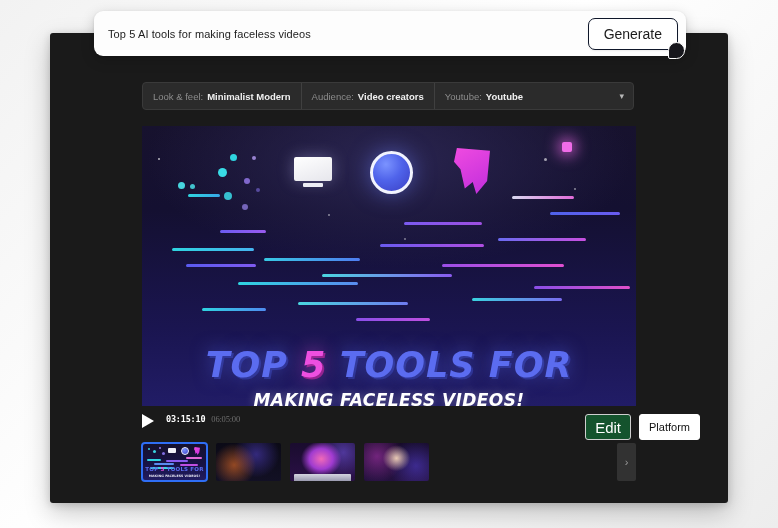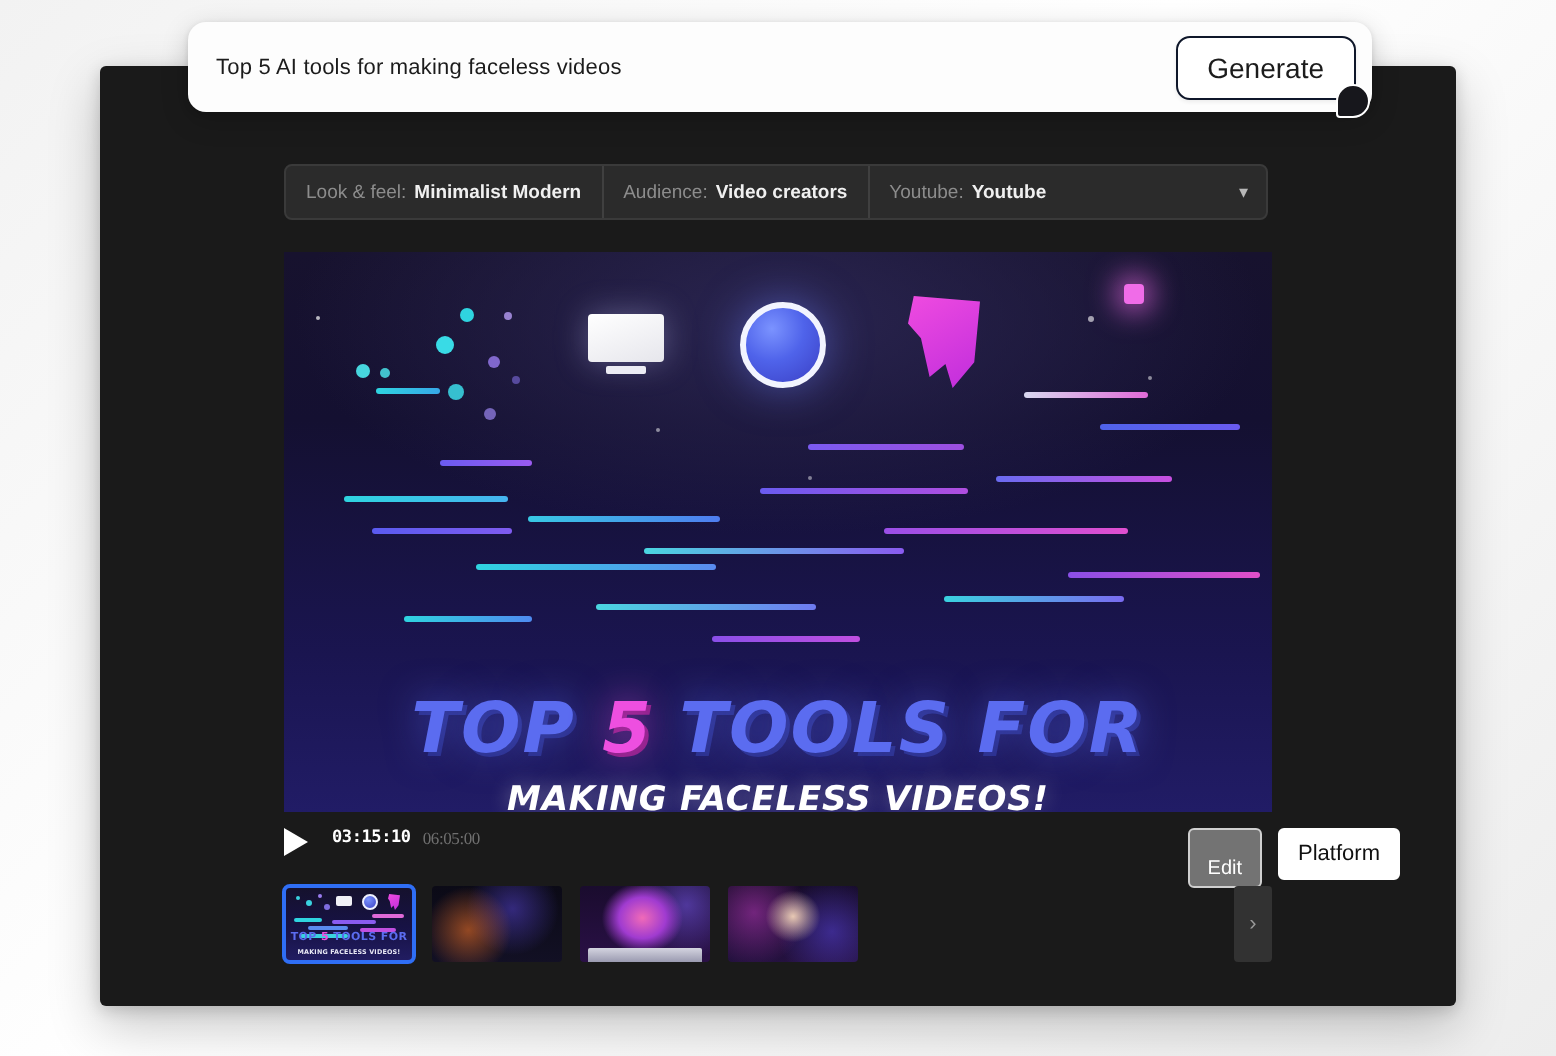--- a/index.html
+++ b/index.html
@@ -233,27 +233,27 @@
   }
   #time-total {
     font-family: Liberation Serif, serif;
     font-size: 8.5px;
     color: #6f6f6f;
     margin-left: 6px;
     letter-spacing: -0.2px;
   }
   #controls-spacer { flex: 1; }
   #edit-button {
-    background: #737373;
+    background: #14532d;
     border: 1px solid #cfcfcf;
     border-radius: 3px;
     color: #ffffff;
     font-family: "Liberation Sans", sans-serif;
-    font-size: 10px;
-    padding: 14px 9px;
+    font-size: 15px;
+    padding: 3px 9px;
     cursor: pointer;
     margin-right: 8px;
   }
   #publish-button {
     background: #ffffff;
     border: 1px solid #ffffff;
     border-radius: 3px;
     color: #111111;
     font-family: "Liberation Sans", sans-serif;
     font-size: 11px;

